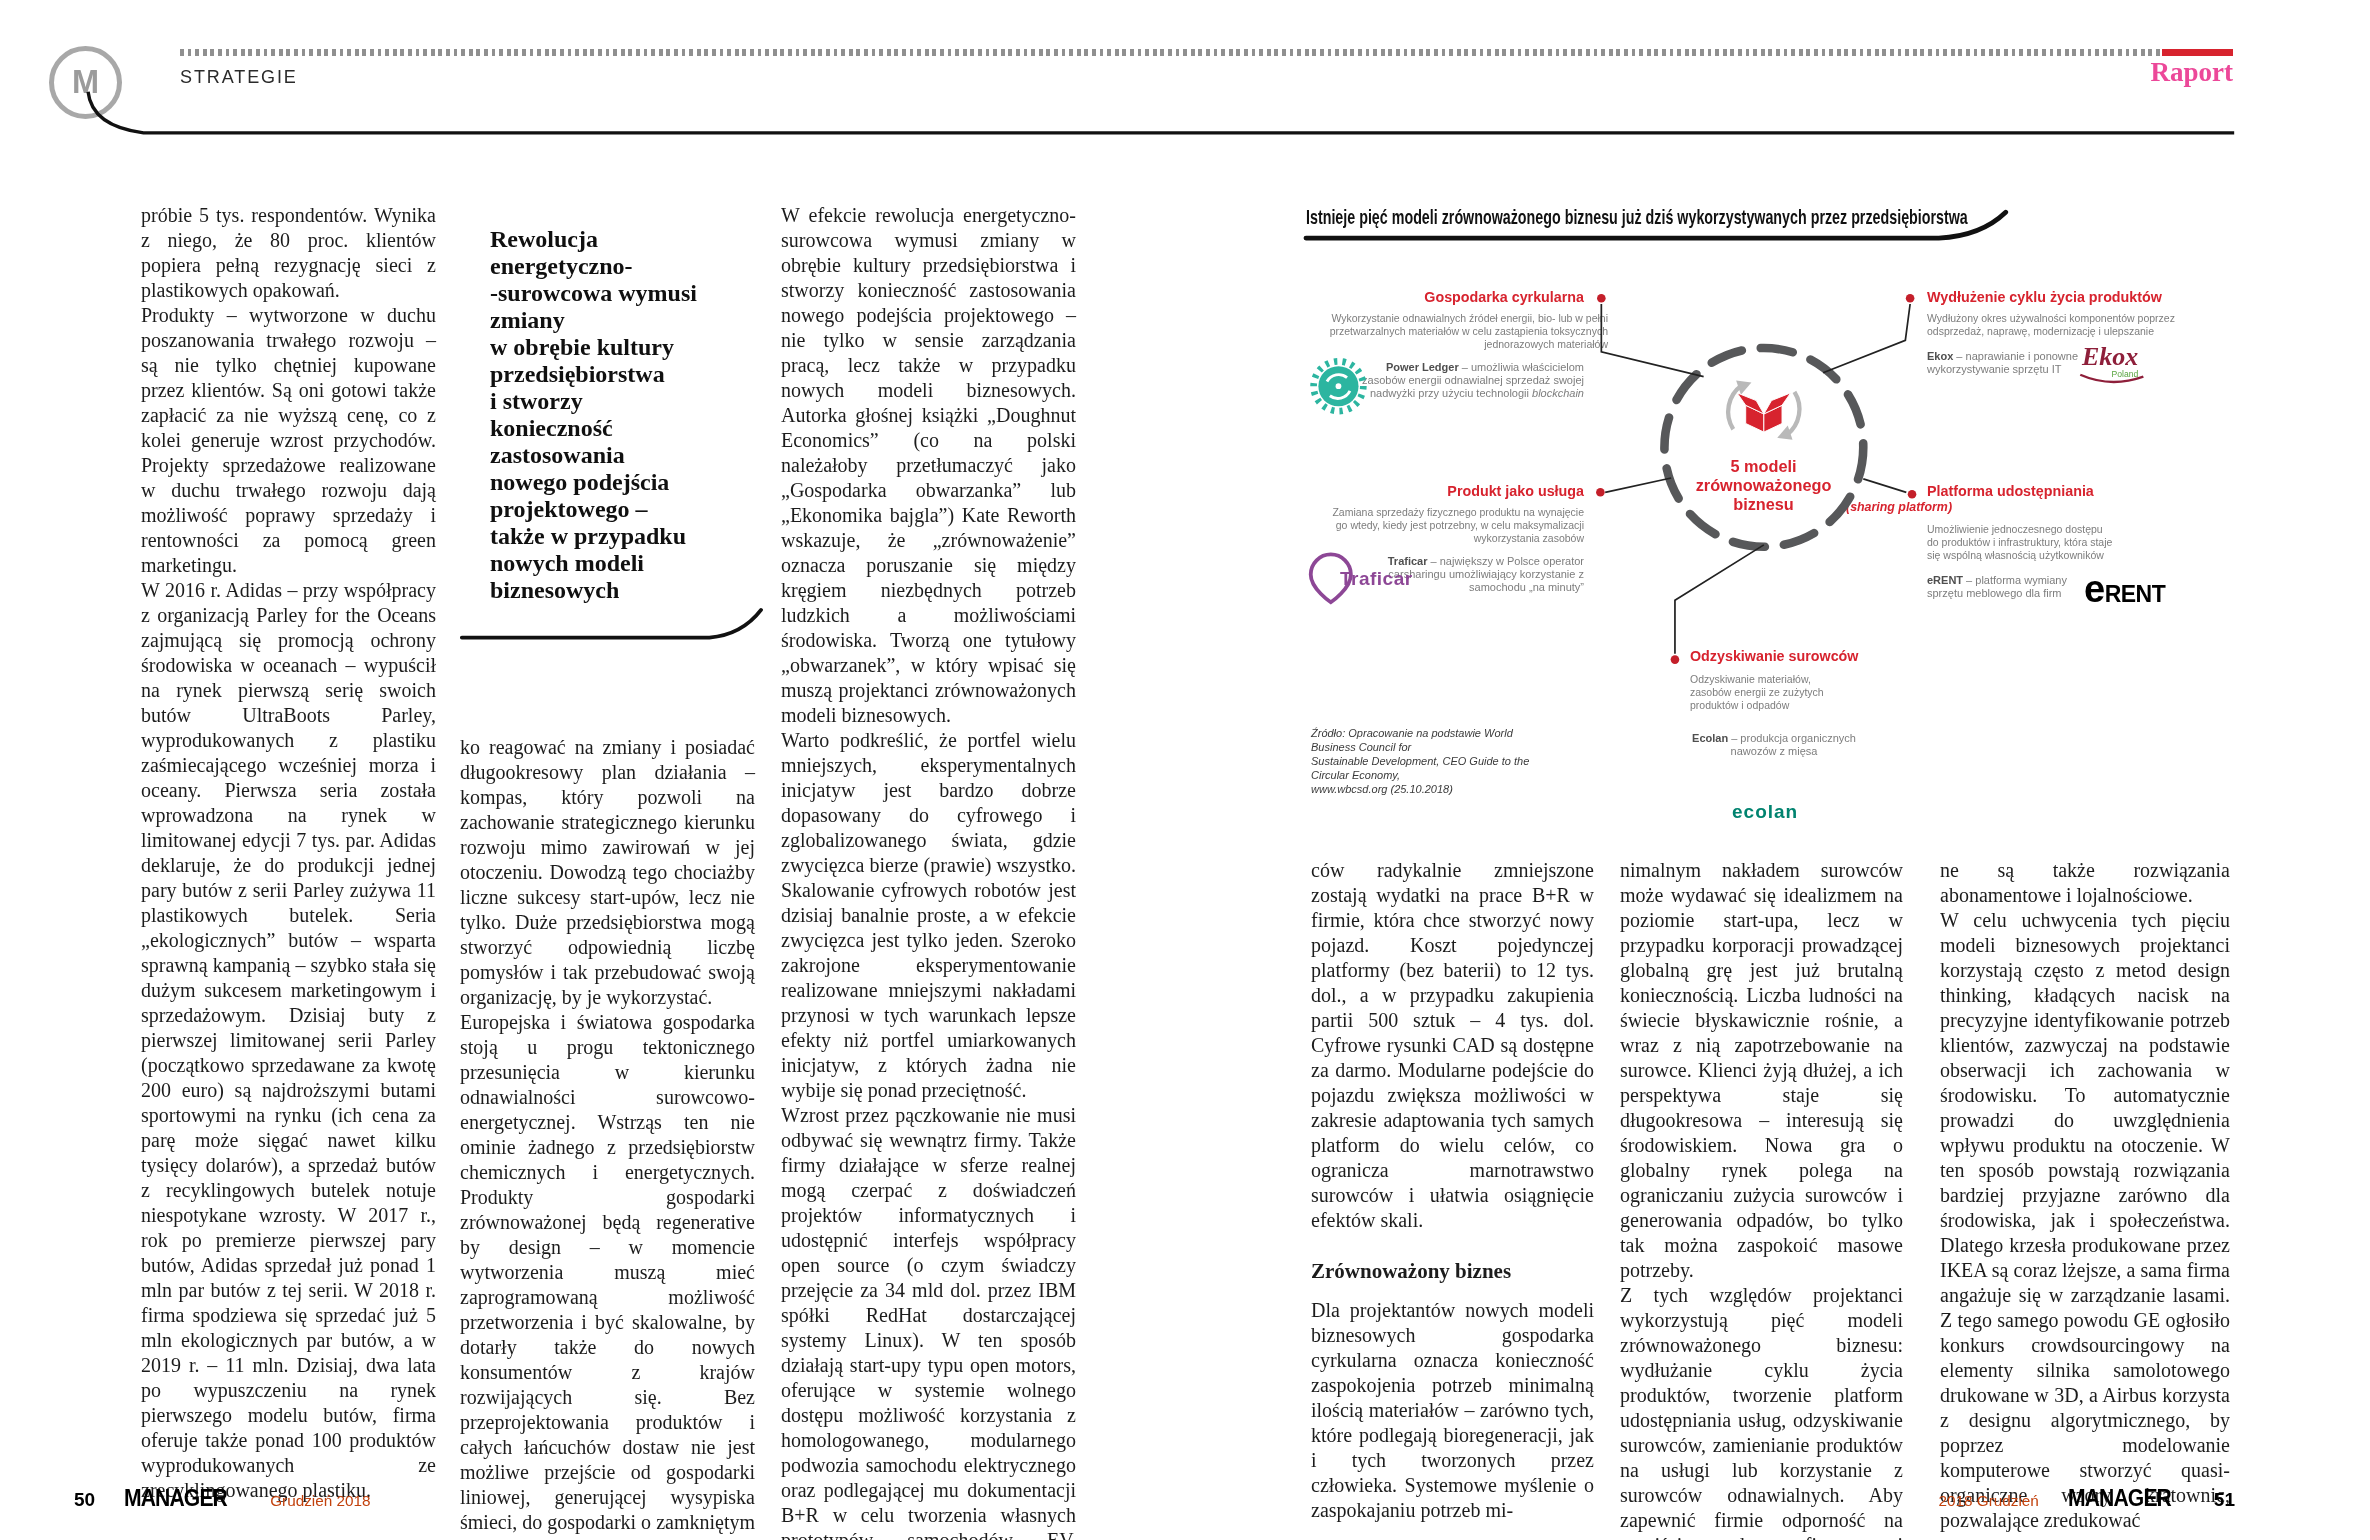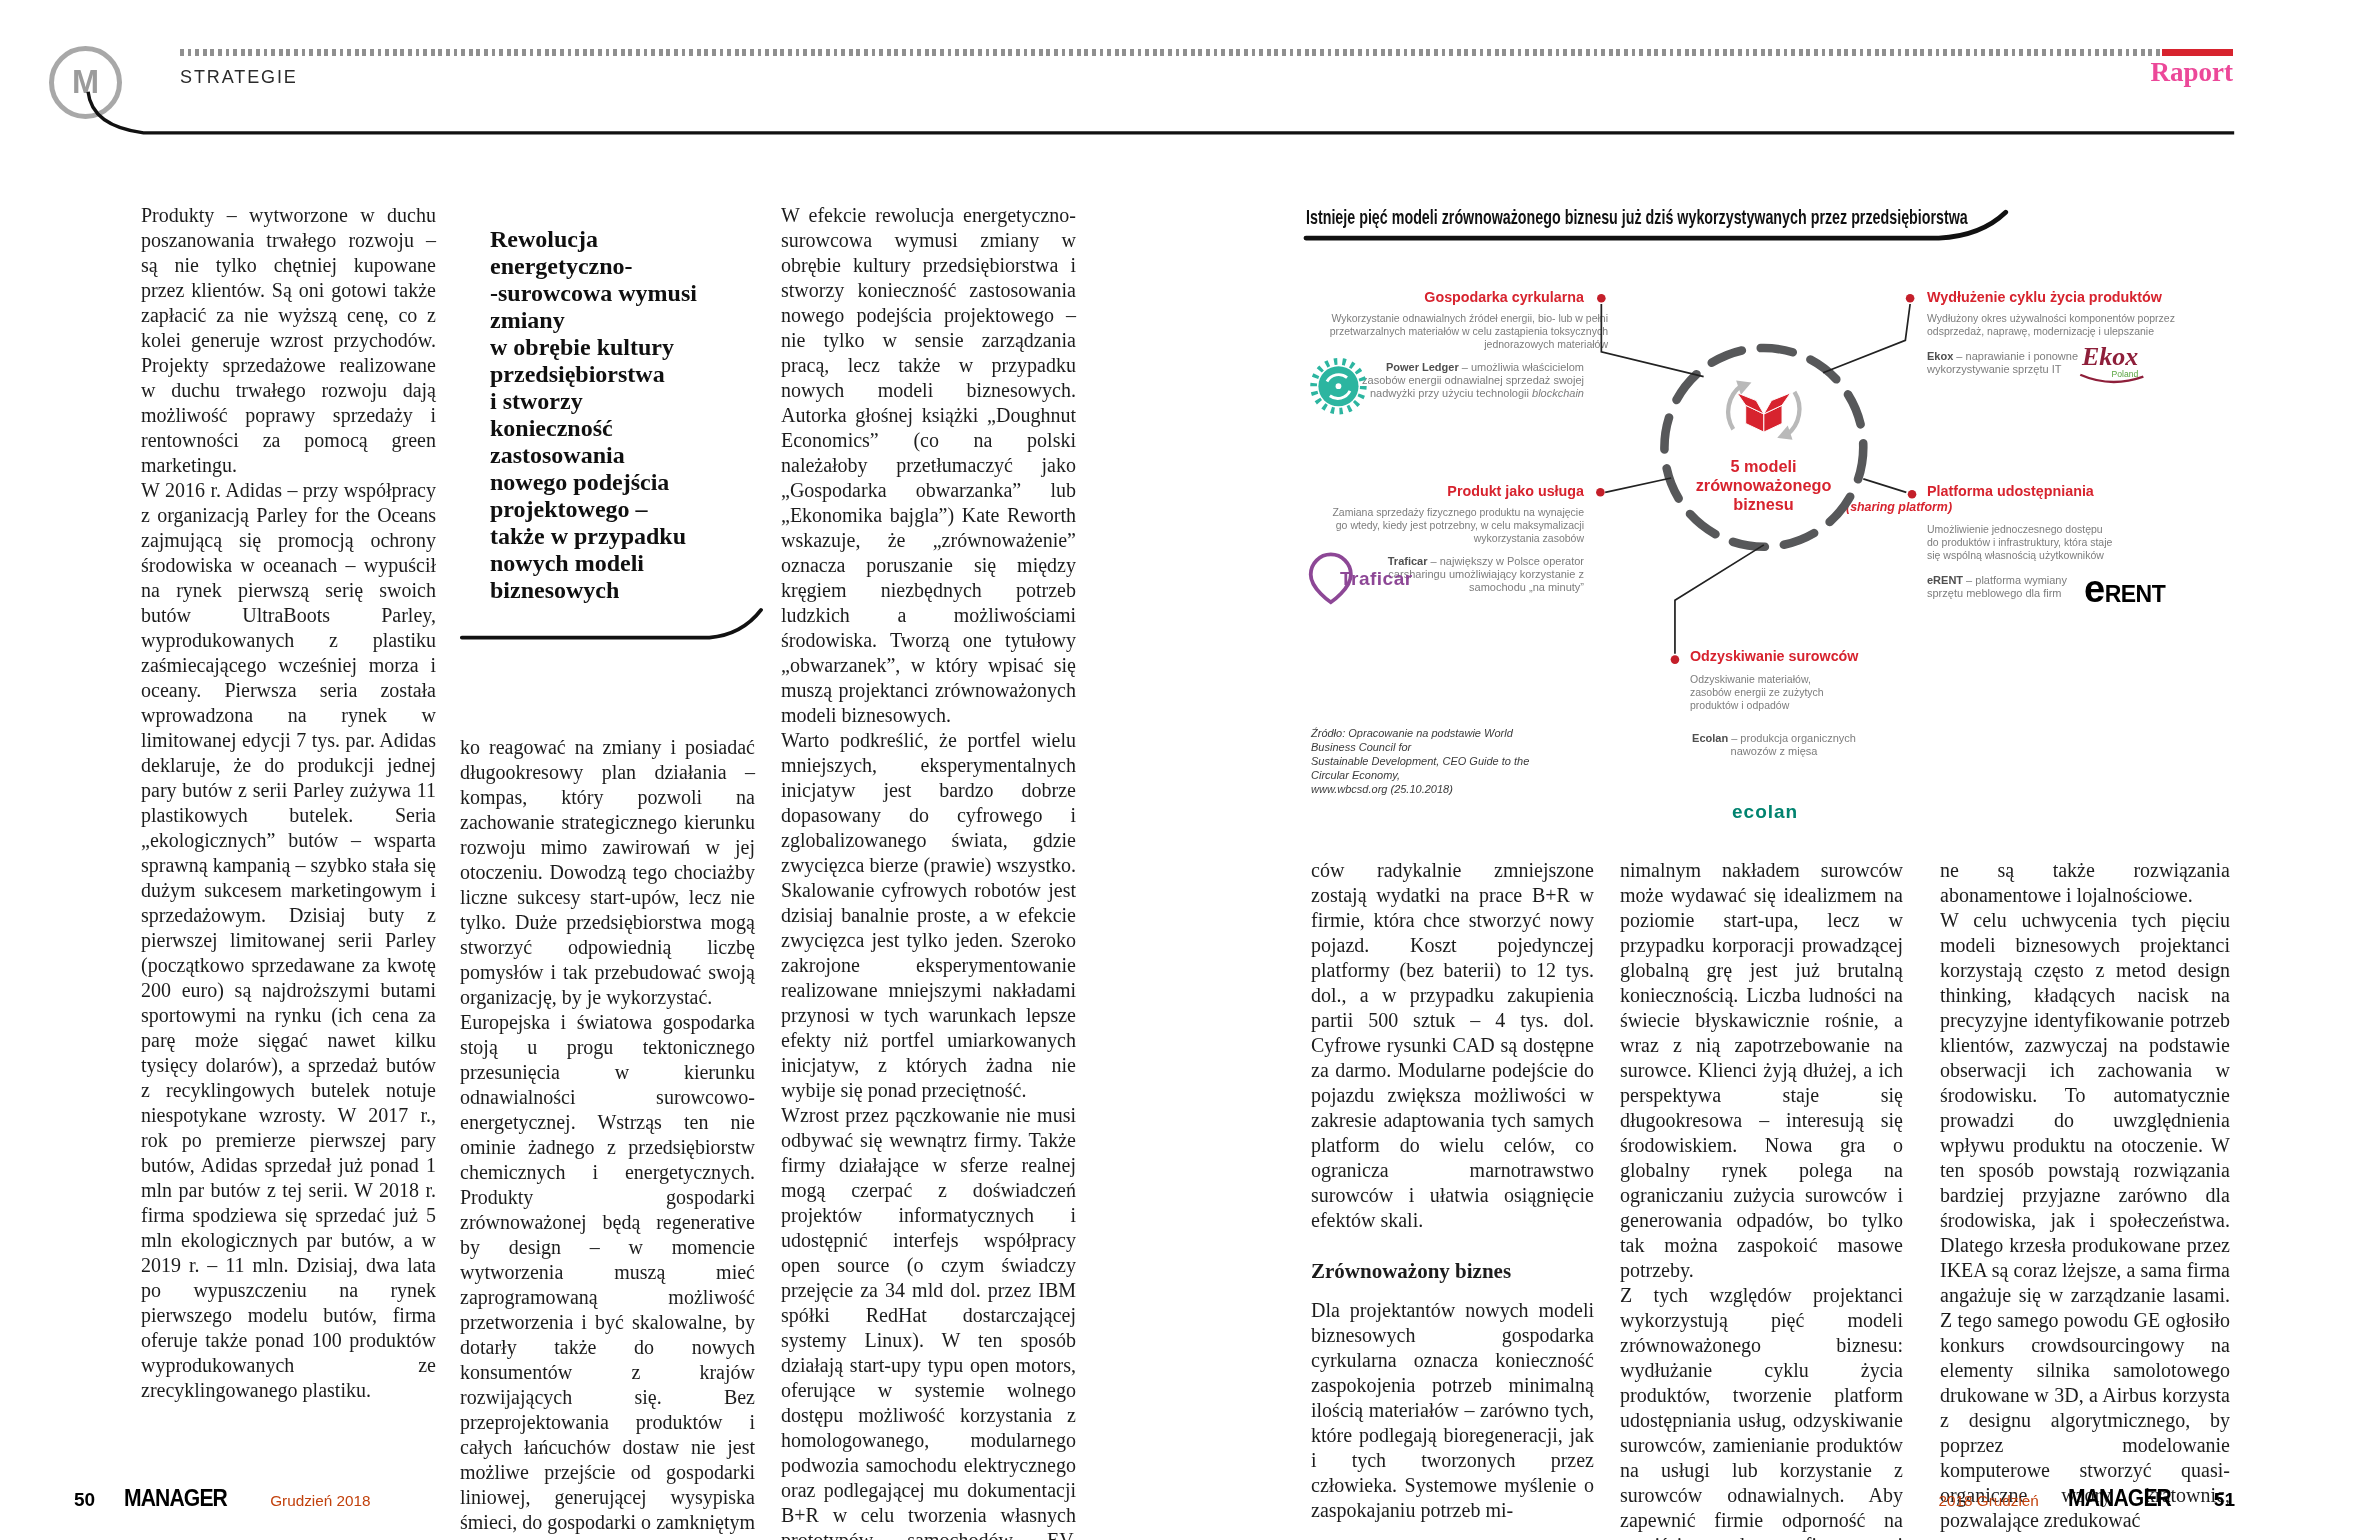--- a/index.html
+++ b/index.html
@@ -54,20 +54,21 @@
 
 <div class="abs mlogo">
   <span>M</span>
 </div>
 <div class="abs dotline"></div>
 <div class="abs redbar"></div>
 <div class="abs section-label sans">STRATEGIE</div>
 <div class="abs report-label">Raport</div>
 
 <div class="abs col" style="left:141px;top:203px;">
+  <p>próbie 5 tys. respondentów. Wynika z niego, że 80 proc. klientów popiera pełną rezygnację sieci z plastikowych opakowań.</p>
   <p>Produkty – wytworzone w duchu poszanowania trwałego rozwoju – są nie tylko chętniej kupowane przez klientów. Są oni gotowi także zapłacić za nie wyższą cenę, co z kolei generuje wzrost przychodów. Projekty sprzedażowe realizowane w duchu trwałego rozwoju dają możliwość poprawy sprzedaży i rentowności za pomocą green marketingu.</p>
   <p>W 2016 r. Adidas – przy współpracy z organizacją Parley for the Oceans zajmującą się promocją ochrony środowiska w oceanach – wypuścił na rynek pierwszą serię swoich butów UltraBoots Parley, wyprodukowanych z plastiku zaśmiecającego wcześniej morza i oceany. Pierwsza seria została wprowadzona na rynek w limitowanej edycji 7 tys. par. Adidas deklaruje, że do produkcji jednej pary butów z serii Parley zużywa 11 plastikowych butelek. Seria „ekologicznych” butów – wsparta sprawną kampanią – szybko stała się dużym sukcesem marketingowym i sprzedażowym. Dzisiaj buty z pierwszej limitowanej serii Parley (początkowo sprzedawane za kwotę 200 euro) są najdroższymi butami sportowymi na rynku (ich cena za parę może sięgać nawet kilku tysięcy dolarów), a sprzedaż butów z recyklingowych butelek notuje niespotykane wzrosty. W 2017 r., rok po premierze pierwszej pary butów, Adidas sprzedał już ponad 1 mln par butów z tej serii. W 2018 r. firma spodziewa się sprzedać już 5 mln ekologicznych par butów, a w 2019 r. – 11 mln. Dzisiaj, dwa lata po wypuszczeniu na rynek pierwszego modelu butów, firma oferuje także ponad 100 produktów wyprodukowanych ze zrecyklingowanego plastiku.</p>
 
 </div>
 
 <div class="abs pullquote" style="left:490px;top:226px;">Rewolucja
 energetyczno-
 -surowcowa wymusi
 zmiany
 w obrębie kultury

